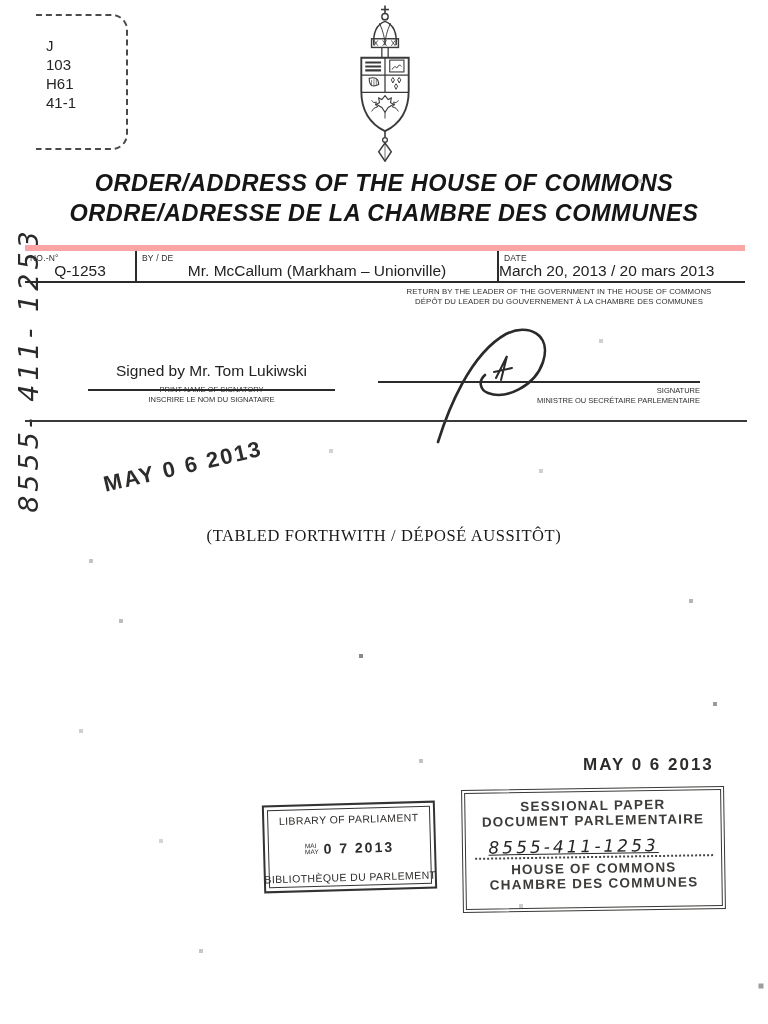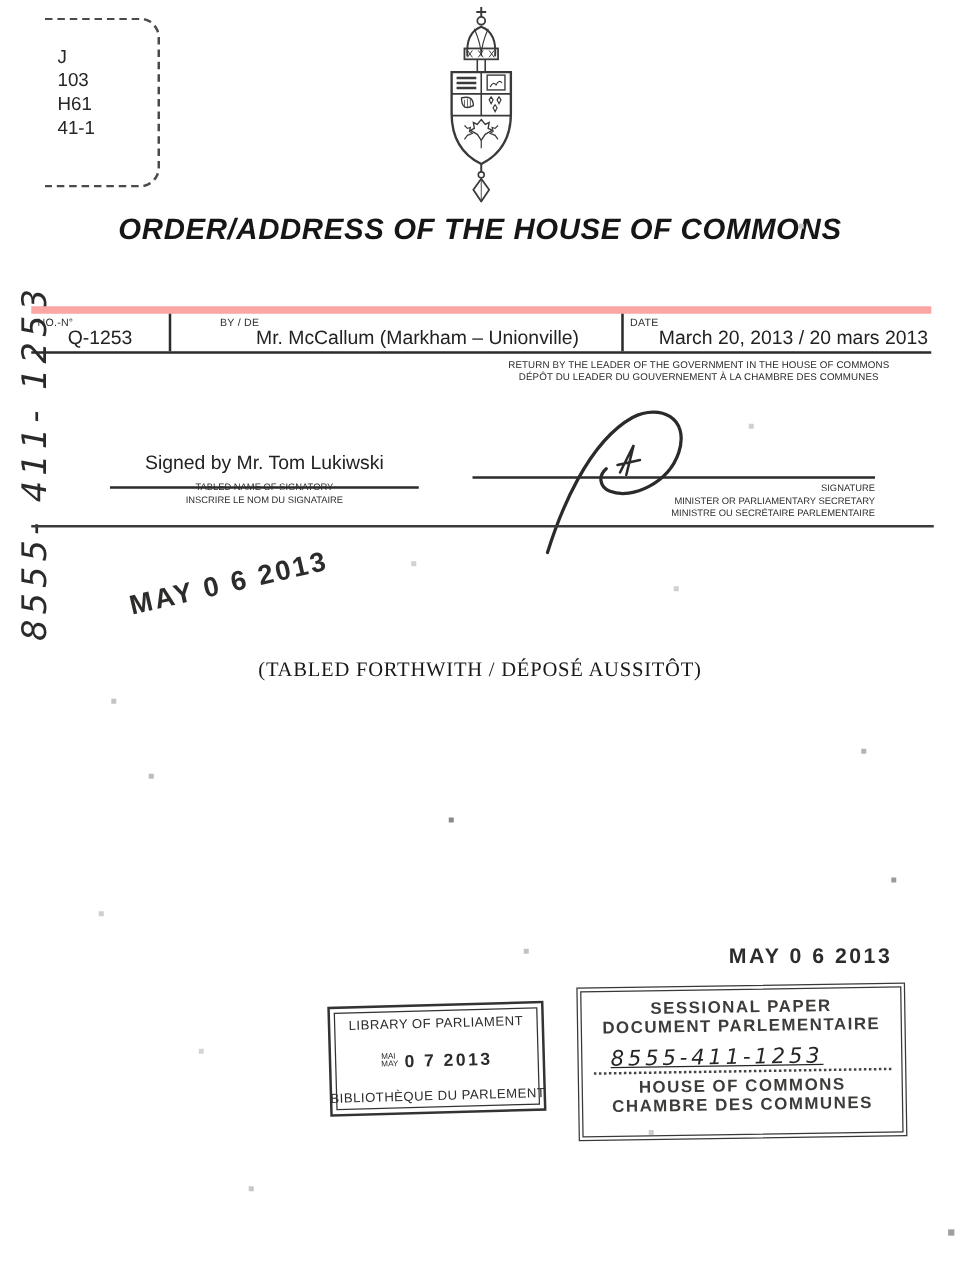--- a/index.html
+++ b/index.html
@@ -44,25 +44,25 @@
 
   
   .formtable{
     position:absolute;left:25px;top:245px;width:720px;height:38px;
     border-top:6px solid #fca5a5;border-bottom:2px solid #2b2b2b;
     display:flex;
   }
   .cell{position:relative;height:100%;padding-top:2px;}
   .cell + .cell{border-left:2px solid #2b2b2b;}
   .cell-no{width:110px;}
-  .cell-by{width:362px;padding-left:34px;}
+  .cell-by{width:362px;}
   .cell-date{width:248px;}
   .cell-label{font-size:8.5px;letter-spacing:0.2px;padding-left:5px;color:#2e2e2e;}
   .cell-value{font-size:15.5px;text-align:center;margin-top:-1px;color:#222;}
-  .cell-date .cell-value{text-align:left;padding-left:28px;}
+  .cell-date .cell-value{text-align:left;padding-left:0;}
 
   .return-note{
     position:absolute;left:370px;top:287px;width:378px;text-align:center;
     font-size:7.8px;line-height:10px;letter-spacing:0.1px;color:#2d2d2d;
   }
 
   
   .signedby{
     position:absolute;left:88px;top:362px;width:247px;text-align:center;
     font-size:15.5px;color:#222;border-bottom:2px solid #2b2b2b;padding-bottom:9px;
@@ -196,20 +196,21 @@
       <circle cx="50" cy="172" r="3" stroke-width="1.6"></circle>
       <path d="M50,176 L58,187 L50,199 L42,187 Z" stroke-width="1.8"></path>
       <line x1="50" y1="176" x2="50" y2="199" stroke-width="0.9"></line>
     </svg>
   </div>
 
   <div class="hand-left">8555- 411- 1253</div>
 
   <div class="title">
     <div>ORDER/ADDRESS OF THE HOUSE OF COMMONS</div>
+    <div>ORDRE/ADRESSE DE LA CHAMBRE DES COMMUNES</div>
   </div>
 
   <div class="formtable">
     <div class="cell cell-no">
       <div class="cell-label">NO.-N°</div>
       <div class="cell-value">Q-1253</div>
     </div>
     <div class="cell cell-by">
       <div class="cell-label">BY / DE</div>
       <div class="cell-value">Mr. McCallum (Markham – Unionville)</div>
@@ -220,32 +221,31 @@
     </div>
   </div>
 
   <div class="return-note">
     <div>RETURN BY THE LEADER OF THE GOVERNMENT IN THE HOUSE OF COMMONS</div>
     <div>DÉPÔT DU LEADER DU GOUVERNEMENT À LA CHAMBRE DES COMMUNES</div>
   </div>
 
   <div class="signedby">Signed by Mr. Tom Lukiwski</div>
   <div class="signedby-labels">
-    <div>TABLED NAME OF SIGNATORY</div>
+    <div>PRINT NAME OF SIGNATORY</div>
     <div>INSCRIRE LE NOM DU SIGNATAIRE</div>
   </div>
 
   <svg class="sig-mark" viewBox="0 0 140 118">
     <path d="M10,116 C 20,84 42,28 78,8 C 100,-3 124,8 115,36 C 107,60 78,74 60,67 C 52,64 50,55 57,49" fill="none" stroke="#2a2a2a" stroke-width="2.6" stroke-linecap="round"></path>
     <path d="M68,52 L79,30 L73,54 M66,46 L84,42" fill="none" stroke="#2a2a2a" stroke-width="2" stroke-linecap="round"></path>
   </svg>
   <div class="sig-line"></div>
   <div class="sig-labels">
     <div>SIGNATURE</div>
-    <div>MINISTER OR PARLIAMENTARY SECRETARY</div>
     <div>MINISTRE OU SECRÉTAIRE PARLEMENTAIRE</div>
   </div>
 
   <div class="hrule"></div>
 
   <div class="stamp-may-top">MAY 0 6 2013</div>
 
   <div class="tabled">(TABLED FORTHWITH / DÉPOSÉ AUSSITÔT)</div>
 
   <div class="stamp-may-bottom">MAY 0 6 2013</div>

